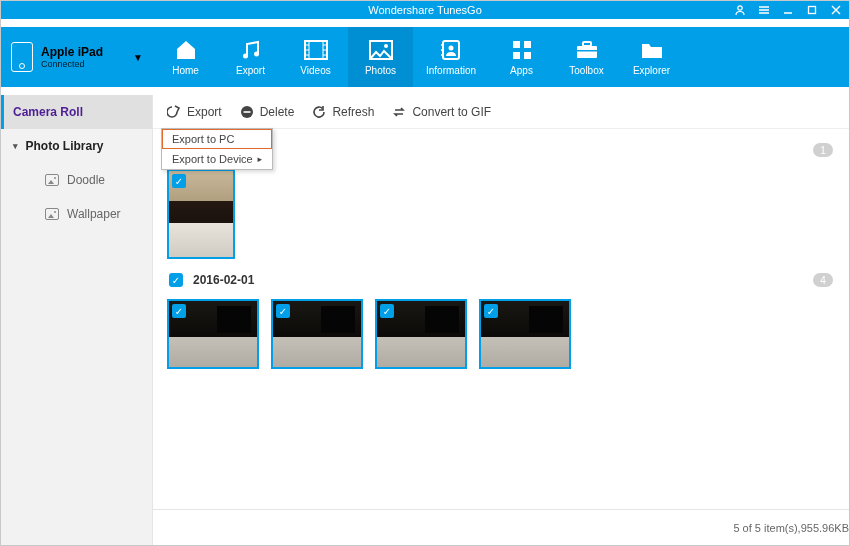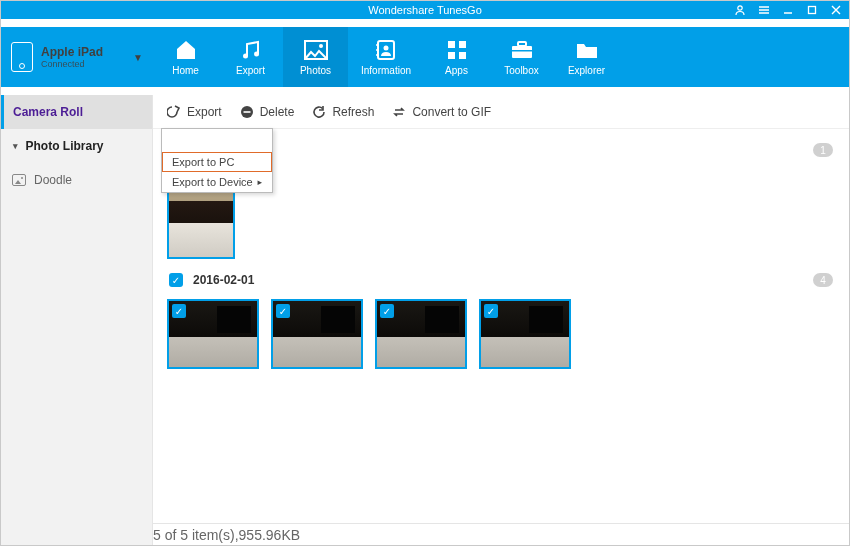--- a/index.html
+++ b/index.html
@@ -5,67 +5,67 @@
   * { box-sizing: border-box; margin: 0; padding: 0; font-family: "Segoe UI", Arial, sans-serif; }
   html, body { width: 850px; height: 546px; overflow: hidden; background: #fff; }
   .app { width: 850px; height: 546px; display: flex; flex-direction: column; border: 1px solid #c9c9c9; gap: 8px; }
   
   .titlebar { height: 18px; background: #019fe8; color: #fff; display: flex; align-items: center; justify-content: center; font-size: 11px; position: relative; }
   .titlebar .title { position: absolute; left: 50%; transform: translateX(-50%); font-size: 11px; }
   .titlebar .controls { position: absolute; right: 6px; top: 0; height: 18px; display: flex; gap: 10px; align-items: center; }
   .titlebar .controls .ctl { width: 14px; height: 14px; display: flex; align-items: center; justify-content: center; font-size: 11px; cursor: pointer; }
   
   .header { height: 60px; background: #019fe8; display: flex; align-items: stretch; }
-  .device { width: 152px; display: flex; align-items: center; padding: 0 10px; color: #404040; cursor: pointer; }
+  .device { width: 152px; display: flex; align-items: center; padding: 0 10px; color: #000000; cursor: pointer; }
   .device .dicon { width: 22px; height: 30px; border: 1.5px solid #fff; border-radius: 3px; position: relative; margin-right: 8px; }
   .device .dicon::after { content: ""; position: absolute; left: 50%; bottom: 2px; width: 4px; height: 4px; border-radius: 50%; border: 1px solid #fff; transform: translateX(-50%); }
   .device .dname { font-size: 12px; font-weight: 600; line-height: 14px; }
   .device .dstat { font-size: 9px; opacity: 0.85; }
   .device .caret { margin-left: auto; font-size: 10px; }
   .navs { display: flex; }
   .nav { width: 65px; display: flex; flex-direction: column; align-items: center; justify-content: center; gap: 4px; color: #fff; font-size: 10px; cursor: pointer; }
   .nav.wide { width: 76px; }
   .nav.active { background: #008fd3; }
   .nav .nicon { width: 26px; height: 22px; display: flex; align-items: center; justify-content: center; }
   
   .body { flex: 1; display: flex; min-height: 0; }
   .sidebar { width: 152px; background: #f2f2f2; border-right: 1px solid #e5e5e5; padding-top: 0; }
   .sidebar .srow { height: 34px; display: flex; align-items: center; padding: 0 12px; font-size: 12px; color: #333; cursor: pointer; gap: 8px; }
   .sidebar .srow.active { background: #e0e0e0; color: #4c1d95; border-left: 3px solid #019fe8; padding-left: 9px; font-weight: 600; }
   .sidebar .srow.header2 { font-weight: 700; color: #222; }
-  .sidebar .srow.sub { padding-left: 11px; color: #666; }
+  .sidebar .srow.sub { padding-left: 44px; color: #666; }
   .sidebar .srow .tri { font-size: 9px; color: #555; }
   .sidebar .srow .picicon { width: 14px; height: 12px; border: 1px solid #888; border-radius: 2px; position: relative; }
   .sidebar .srow .picicon::before { content: ""; position: absolute; left: 2px; bottom: 1px; width: 0; height: 0; border-left: 3px solid transparent; border-right: 3px solid transparent; border-bottom: 4px solid #888; }
   .sidebar .srow .picicon::after { content: ""; position: absolute; right: 2px; top: 2px; width: 2px; height: 2px; border-radius: 50%; background: #888; }
   .content { flex: 1; display: flex; flex-direction: column; min-width: 0; }
   .toolbar { height: 34px; border-bottom: 1px solid #eee; display: flex; align-items: center; padding: 0 14px; gap: 18px; font-size: 12px; color: #444; position: relative; }
   .tbtn { display: flex; align-items: center; gap: 6px; cursor: pointer; }
   .tbtn .ticon { width: 14px; height: 14px; display: inline-flex; align-items: center; justify-content: center; }
   
   .dropdown { position: absolute; top: 33px; left: 8px; width: 112px; background: #fff; border: 1px solid #bbb; box-shadow: 2px 2px 4px rgba(0,0,0,0.15); font-size: 11px; z-index: 50; }
   .dropdown .ditem { height: 20px; display: flex; align-items: center; padding: 0 10px; cursor: pointer; justify-content: space-between; }
-  .dropdown .ditem.hi { outline: 1.5px solid #e06b2a; outline-offset: -1px; margin-top: 23px; }
+  .dropdown .ditem.hi { outline: 1.5px solid #e06b2a; outline-offset: -1px; }
   
   .gallery { flex: 1; overflow: auto; padding: 10px 14px; }
   .grouphead { display: flex; align-items: center; height: 22px; margin: 4px 2px 8px 2px; font-size: 12px; color: #333; gap: 10px; }
   .grouphead.first { margin-top: 0; }
   .chk { width: 14px; height: 14px; border-radius: 3px; background: #019fe8; display: inline-flex; align-items: center; justify-content: center; color: #fff; font-size: 10px; }
   .badge { margin-left: auto; background: #d0d0d0; color: #fff; font-size: 10px; border-radius: 8px; min-width: 20px; height: 14px; display: inline-flex; align-items: center; justify-content: center; padding: 0 6px; }
   .row { display: flex; gap: 12px; flex-wrap: wrap; margin-bottom: 10px; }
   .thumb { position: relative; border: 2px solid #019fe8; background: #666; cursor: pointer; }
   .thumb.port { width: 68px; height: 90px; }
   .thumb.land { width: 92px; height: 70px; }
   .thumb .tchk { position: absolute; top: 3px; left: 3px; width: 14px; height: 14px; border-radius: 2px; background: #019fe8; color: #fff; font-size: 10px; display: flex; align-items: center; justify-content: center; }
   
   .thumb.port .img { width: 100%; height: 100%; background: linear-gradient(180deg, #c8b89a 0%, #b0a080 35%, #241812 35%, #1a120d 60%, #e8e4dc 60%, #d0ccc4 100%); }
   .thumb.land .img { width: 100%; height: 100%; background: linear-gradient(180deg, #1a1814 0%, #0c0a08 55%, #c4c0b8 55%, #b0aca4 100%); position: relative; }
   .thumb.land .img::after { content: ""; position: absolute; left: 55%; top: 8%; width: 38%; height: 40%; background: #050505; }
   
-  .status { height: 22px; border-top: 1px solid #e5e5e5; display: flex; align-items: center; justify-content: flex-start; font-size: 14px; color: #666; }
+  .status { height: 36px; border-top: 1px solid #e5e5e5; display: flex; align-items: center; justify-content: flex-end; font-size: 11px; color: #666; }
   svg { display: block; }
 </style>
 </head>
 <body>
 <div class="app">
 
   <div class="titlebar">
     <span class="title">Wondershare TunesGo</span>
     <div class="controls">
       <span class="ctl">
@@ -118,20 +118,31 @@
       <div class="nav">
         <span class="nicon">
             <svg width="22" height="22" viewBox="0 0 22 22">
               <path d="M7 17V5l11-2v12" fill="none" stroke="#fff" stroke-width="2"></path>
               <circle cx="5.5" cy="17" r="2.5" fill="#fff"></circle>
               <circle cx="16.5" cy="15" r="2.5" fill="#fff"></circle>
             </svg>
           </span>
         <span>Export</span>
       </div>
+      <div class="nav">
+        <span class="nicon">
+            <svg width="24" height="20" viewBox="0 0 24 20">
+              <rect x="1" y="1" width="22" height="18" fill="none" stroke="#fff" stroke-width="2"></rect>
+              <rect x="1" y="1" width="4" height="18" fill="none" stroke="#fff" stroke-width="1"></rect>
+              <rect x="19" y="1" width="4" height="18" fill="none" stroke="#fff" stroke-width="1"></rect>
+              <path d="M1 5h4M1 10h4M1 15h4M19 5h4M19 10h4M19 15h4" stroke="#fff" stroke-width="1"></path>
+            </svg>
+          </span>
+        <span>Videos</span>
+      </div>
       <div class="nav active">
         <span class="nicon">
             <svg width="24" height="20" viewBox="0 0 24 20">
               <rect x="1" y="1" width="22" height="18" fill="none" stroke="#fff" stroke-width="2"></rect>
               <circle cx="17" cy="6" r="2" fill="#fff"></circle>
               <path d="M1 19l6-7 4 4 4-5 8 8" fill="none" stroke="#fff" stroke-width="2"></path>
             </svg>
           </span>
         <span>Photos</span>
       </div>
@@ -183,20 +194,24 @@
       <div class="srow active">
         <span>Camera Roll</span>
       </div>
       <div class="srow header2">
         <span class="tri">▾</span>
         <span>Photo Library</span>
       </div>
       <div class="srow sub">
         <span class="picicon"></span>
         <span>Doodle</span>
+      </div>
+      <div class="srow sub">
+        <span class="picicon"></span>
+        <span>Wallpaper</span>
       </div>
     </div>
 
     <div class="content">
       <div class="toolbar">
         <div class="tbtn">
           <span class="ticon">
               <svg width="14" height="14" viewBox="0 0 14 14">
                 <path d="M5 2a5 5 0 1 0 5 5" fill="none" stroke="#444" stroke-width="1.6"></path>
                 <path d="M8 1l4 2-2 4" fill="none" stroke="#444" stroke-width="1.6"></path>

